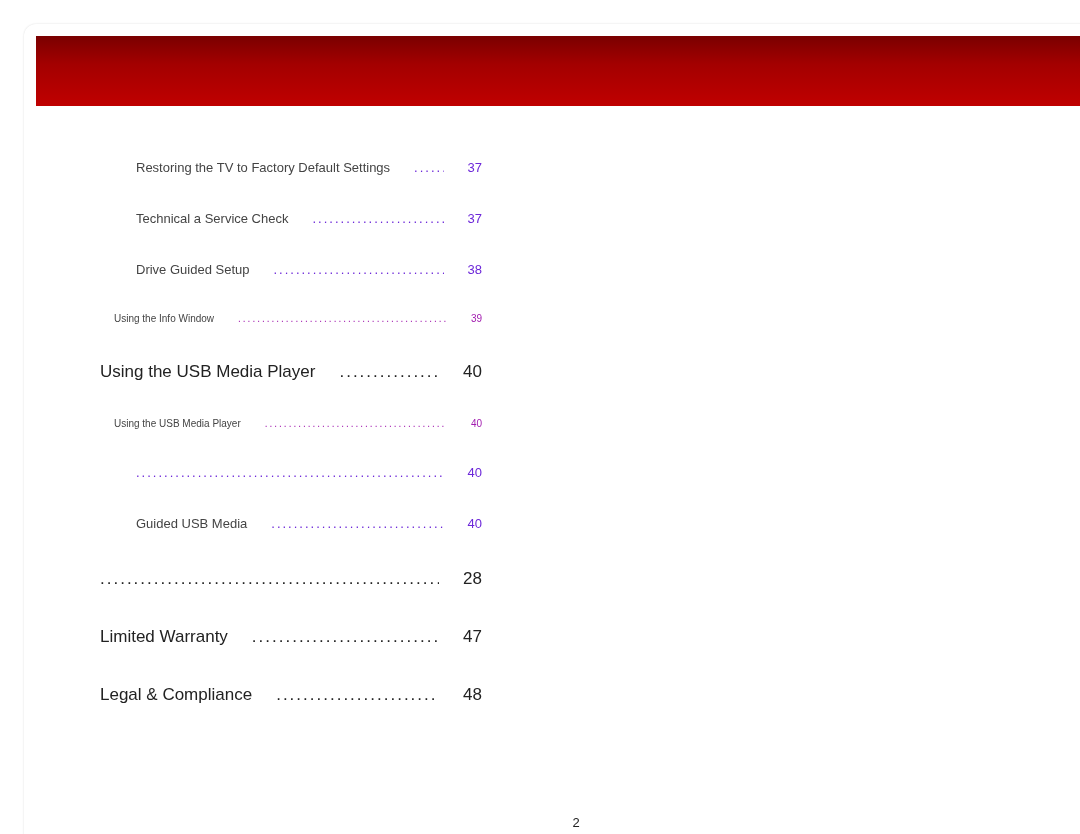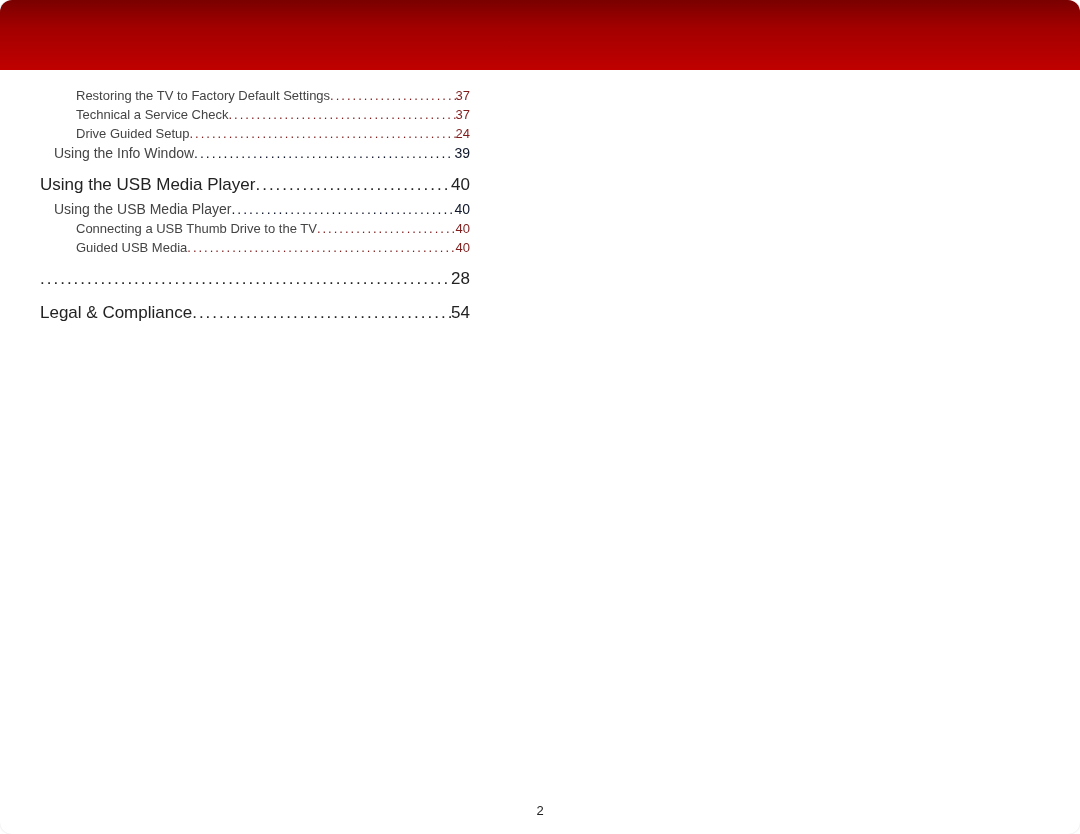--- a/index.html
+++ b/index.html
@@ -1,15 +1,15 @@
 <!DOCTYPE html>
 <html><head>
   <meta charset="utf-8">
   <style>
-    * { margin: 0; padding: 0; box-sizing: border-box; }
+    * { margin: 12px; padding: 0; box-sizing: border-box; }
     body {
       width: 1080px;
       height: 834px;
       font-family: "Century Gothic", "Avant Garde", Futura, sans-serif;
       background: #fff;
       position: relative;
       border-radius: 12px;
       overflow: hidden;
       box-shadow: 0 0 2px rgba(0,0,0,0.15);
     }
@@ -41,33 +41,33 @@
 
     
     .lvl1 {
       font-size: 17px;
       color: #222;
       margin-top: 14px;
       margin-bottom: 6px;
     }
     .lvl1 .toc-leader, .lvl1 .toc-page { color: #222; }
     .lvl2 {
-      font-size: 14px;
+      font-size: 10px;
       color: #444;
       padding-left: 14px;
       margin-bottom: 4px;
     }
-    .lvl2 .toc-leader, .lvl2 .toc-page { color: #0f172a; }
+    .lvl2 .toc-leader, .lvl2 .toc-page { color: #a21caf; }
     .lvl3 {
       font-size: 13px;
       color: #444;
       padding-left: 36px;
       margin-bottom: 4px;
     }
-    .lvl3 .toc-leader, .lvl3 .toc-page { color: #7f1d1d; }
+    .lvl3 .toc-leader, .lvl3 .toc-page { color: #6d28d9; }
 
     .page-number {
       position: absolute;
       bottom: 16px;
       width: 100%;
       text-align: center;
       font-size: 13px;
       color: #222;
     }
   </style>
@@ -84,54 +84,58 @@
     <span class="toc-page">37</span>
   </div>
   <div class="toc-row lvl3">
     <span class="toc-title">Technical a Service Check</span>
     <span class="toc-leader"></span>
     <span class="toc-page">37</span>
   </div>
   <div class="toc-row lvl3">
     <span class="toc-title">Drive Guided Setup</span>
     <span class="toc-leader"></span>
-    <span class="toc-page">24</span>
+    <span class="toc-page">38</span>
   </div>
   <div class="toc-row lvl2">
     <span class="toc-title">Using the Info Window</span>
     <span class="toc-leader"></span>
     <span class="toc-page">39</span>
   </div>
 
   <div class="toc-row lvl1">
     <span class="toc-title">Using the USB Media Player</span>
     <span class="toc-leader"></span>
     <span class="toc-page">40</span>
   </div>
   <div class="toc-row lvl2">
     <span class="toc-title">Using the USB Media Player</span>
     <span class="toc-leader"></span>
     <span class="toc-page">40</span>
   </div>
   <div class="toc-row lvl3">
-    <span class="toc-title">Connecting a USB Thumb Drive to the TV</span>
     <span class="toc-leader"></span>
     <span class="toc-page">40</span>
   </div>
   <div class="toc-row lvl3">
     <span class="toc-title">Guided USB Media</span>
     <span class="toc-leader"></span>
     <span class="toc-page">40</span>
   </div>
 
   <div class="toc-row lvl1">
     <span class="toc-leader"></span>
     <span class="toc-page">28</span>
   </div>
   <div class="toc-row lvl1">
+    <span class="toc-title">Limited Warranty</span>
+    <span class="toc-leader"></span>
+    <span class="toc-page">47</span>
+  </div>
+  <div class="toc-row lvl1">
     <span class="toc-title">Legal &amp; Compliance</span>
     <span class="toc-leader"></span>
-    <span class="toc-page">54</span>
+    <span class="toc-page">48</span>
   </div>
 
 </div>
 
 <div class="page-number">2</div>
 
 </body></html>

